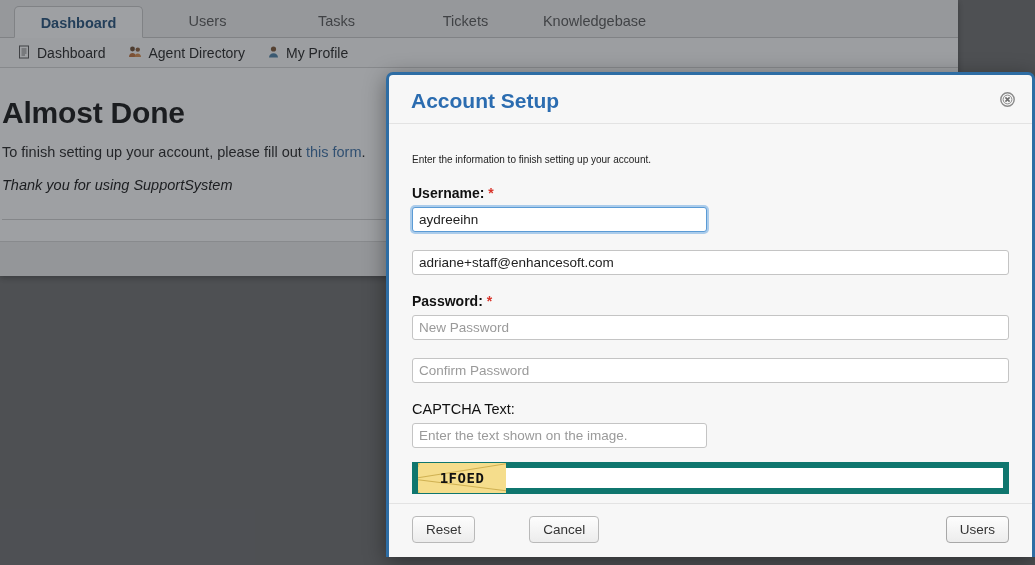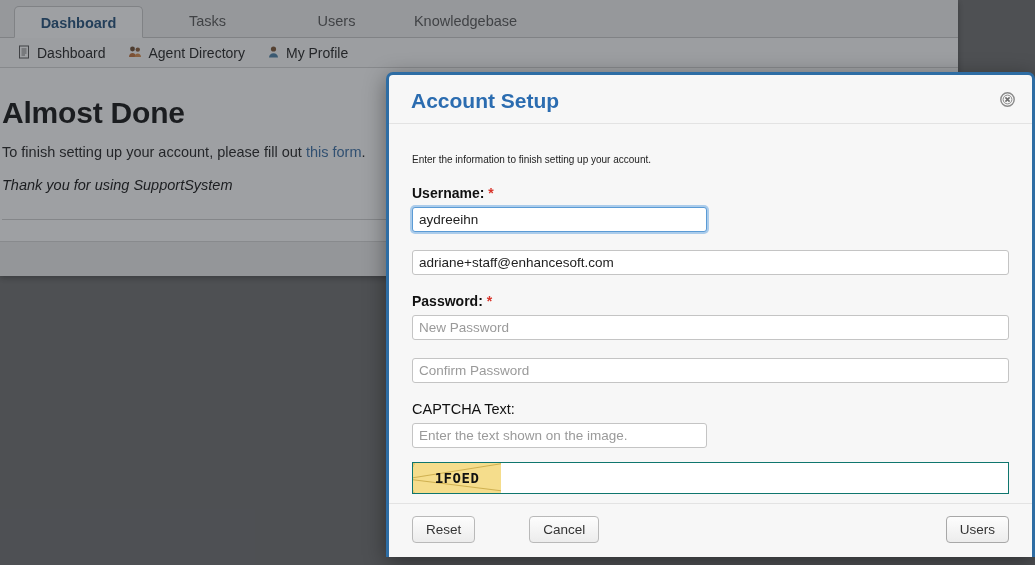--- a/index.html
+++ b/index.html
@@ -170,21 +170,21 @@
   input.txt.half { width: 295px; }
   input.txt.focused {
     border: 1px solid #5b9bd5;
     box-shadow: 0 0 0 2px rgba(110,170,225,.55);
     margin-bottom: 18px;
   }
 
   .captcha-box {
     width: 100%;
     background: #fff;
-    border: 1px solid #0f766e;
+    border: 6px solid #0f766e;
     height: 32px;
     display: flex; align-items: center;
     margin-top: -4px;
   }
   .captcha-img {
     width: 88px; height: 30px;
     position: relative;
     background:
       linear-gradient(112deg, rgba(216,186,88,.55) 0 2px, transparent 2px 100%),
       linear-gradient(62deg, rgba(216,186,88,.5) 0 2px, transparent 2px 100%),
@@ -230,22 +230,23 @@
 </style>
 </head>
 <body>
 
 <div id="page-root">
   <div class="page-surface">
 
     <div class="tabbar">
       <ul>
         <li class="active"><span>Dashboard</span></li>
+        <li><span>Users</span></li>
         <li><span>Tasks</span></li>
-        <li><span>Users</span></li>
+        <li><span>Tickets</span></li>
         <li><span>Knowledgebase</span></li>
       </ul>
     </div>
 
     <div class="subnav">
       <div class="subnav-item">
         <span class="sn-ico">
           <svg width="13" height="14" viewBox="0 0 13 14">
               <rect x="1.5" y="1" width="9" height="12" fill="#fff" stroke="#555"></rect>
               <line x1="3.5" y1="4" x2="8.5" y2="4" stroke="#777"></line>

